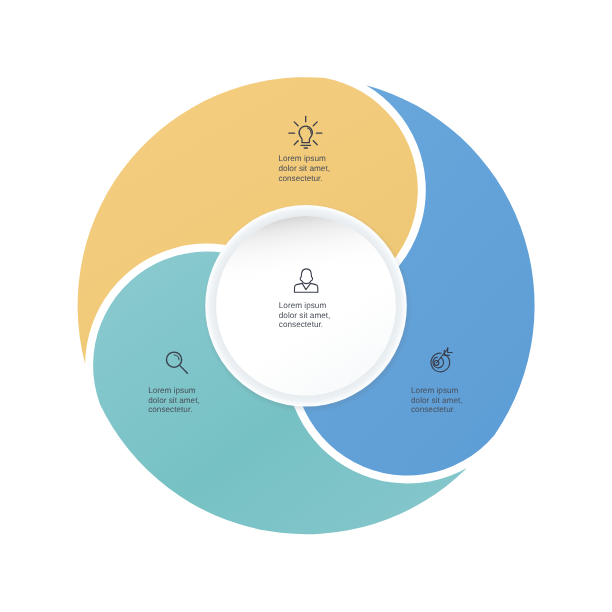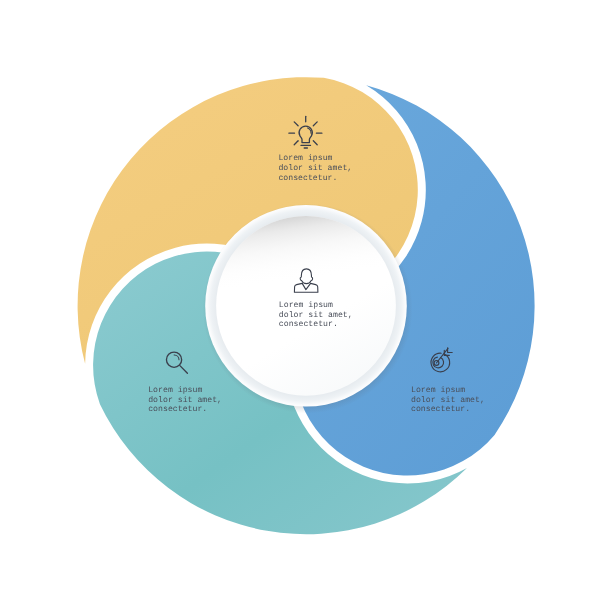--- a/index.html
+++ b/index.html
@@ -1,21 +1,21 @@
 <!DOCTYPE html>
 <html><head>
 <meta charset="utf-8">
 <style>
   html,body{margin:0;padding:0;background:#ffffff;}
   body{width:612px;height:612px;overflow:hidden;
        font-family:"DejaVu Sans",sans-serif;
        -webkit-font-smoothing:antialiased;}
   #stage{position:relative;width:612px;height:612px;background:#fff;}
   svg{display:block;position:absolute;left:0;top:0;}
-  .txtblk{position:absolute;font-family:Liberation Mono, monospace;
+  .txtblk{position:absolute;font-family:Liberation Sans, sans-serif;
           font-size:8.2px;line-height:9.7px;letter-spacing:0.01px;
           color:#4a4f5a;white-space:nowrap;
           -webkit-font-smoothing:antialiased;
           text-rendering:geometricPrecision;
           transform:translateZ(0);}
   .txtblk div{white-space:nowrap;}
 </style>
 </head>
 <body>
 

